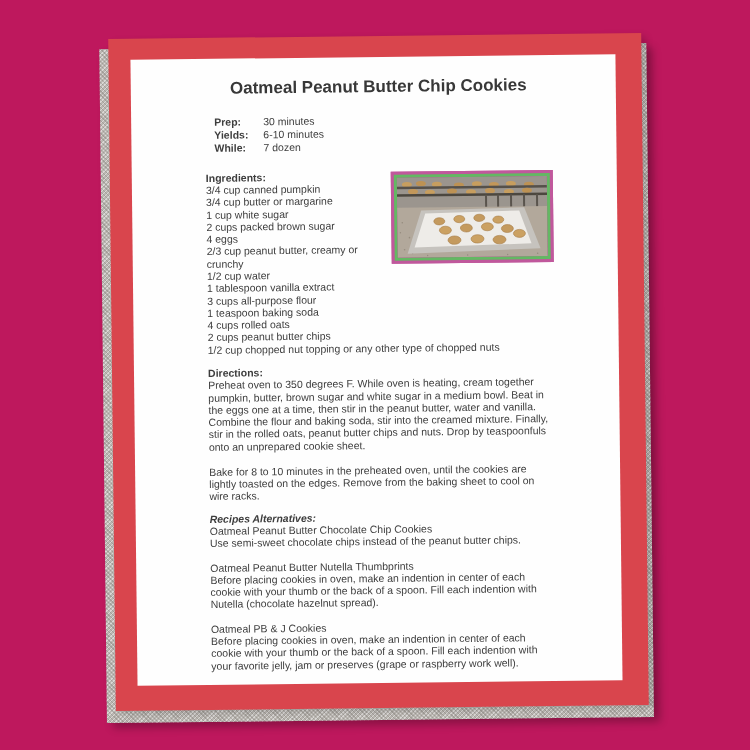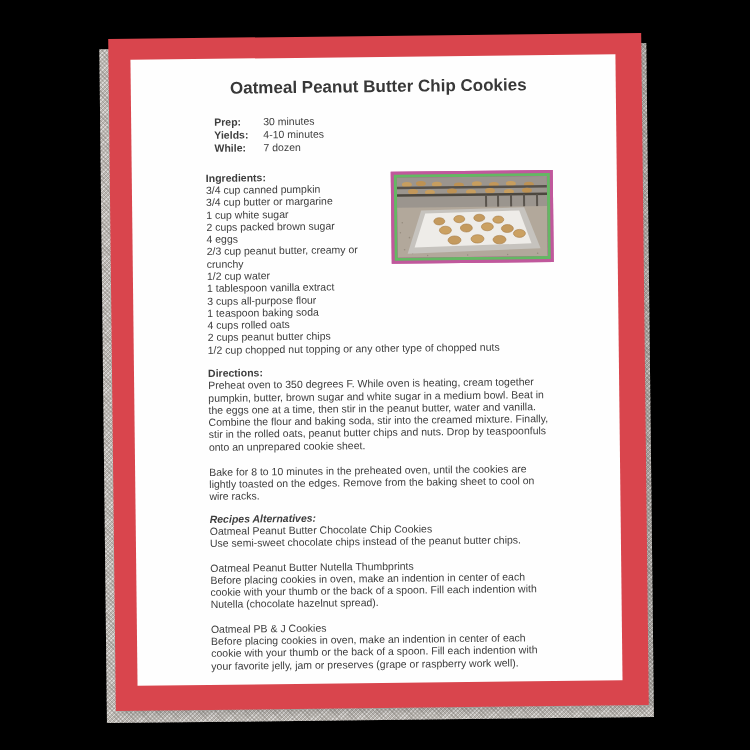--- a/index.html
+++ b/index.html
@@ -2,21 +2,21 @@
 <html><head>
 <meta charset="utf-8">
 <style>
   * { box-sizing: border-box; margin: 0; padding: 0; }
   html, body { width: 750px; height: 750px; background: #ffffff; }
   body { font-family: "Liberation Sans", sans-serif; }
 
   .stage {
     position: relative;
     width: 750px; height: 750px;
-    background: #000000;
+    background: #be185d;
     overflow: hidden;
   }
 
   .cover {
     position: absolute;
     left: 112px; top: 36px;
     width: 533px; height: 672px;
     transform: rotate(-0.65deg);
   }
 
@@ -100,21 +100,21 @@
 
           <h1>Oatmeal Peanut Butter Chip Cookies</h1>
 
           <div class="meta">
             <div class="meta-row">
               <span class="meta-label">Prep:</span>
               <span>30 minutes</span>
             </div>
             <div class="meta-row">
               <span class="meta-label">Yields:</span>
-              <span>4-10 minutes</span>
+              <span>6-10 minutes</span>
             </div>
             <div class="meta-row">
               <span class="meta-label">While:</span>
               <span>7 dozen</span>
             </div>
           </div>
 
           <div class="photo-frame">
             <div class="photo-green">
               <svg width="150" height="80" viewBox="0 0 150 80">

